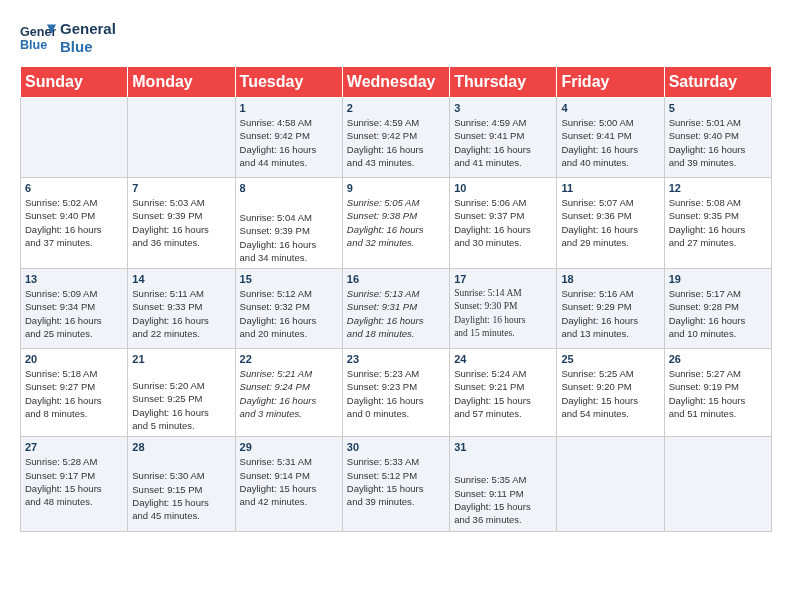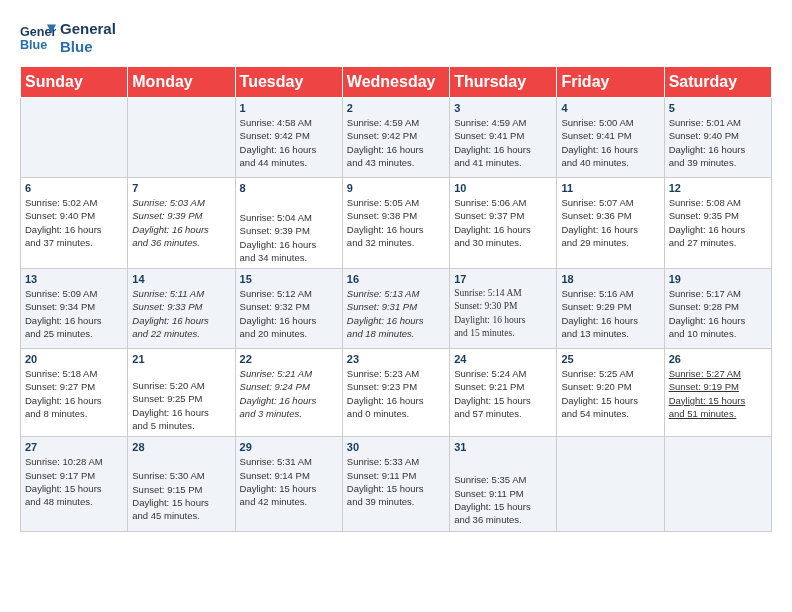--- a/index.html
+++ b/index.html
@@ -151,35 +151,35 @@
       <tr>
         <td>
           <span class="day-num">6</span>
           <div class="day-info" style="white-space: pre-line;">Sunrise: 5:02 AM
 Sunset: 9:40 PM
 Daylight: 16 hours
 and 37 minutes.</div>
         </td>
         <td>
           <span class="day-num">7</span>
-          <div class="day-info" style="white-space: pre-line; font-style: italic;">Sunrise: 5:03 AM
+          <div class="day-info" style="white-space: pre-line;">Sunrise: 5:03 AM
 Sunset: 9:39 PM
 Daylight: 16 hours
 and 36 minutes.</div>
         </td>
         <td>
           <span class="day-num">8</span>
           <div class="day-info" style="white-space: pre-line; margin-top: 17px;">Sunrise: 5:04 AM
 Sunset: 9:39 PM
 Daylight: 16 hours
 and 34 minutes.</div>
         </td>
         <td>
           <span class="day-num">9</span>
-          <div class="day-info" style="white-space: pre-line;">Sunrise: 5:05 AM
+          <div class="day-info" style="white-space: pre-line; font-style: italic;">Sunrise: 5:05 AM
 Sunset: 9:38 PM
 Daylight: 16 hours
 and 32 minutes.</div>
         </td>
         <td>
           <span class="day-num">10</span>
           <div class="day-info" style="white-space: pre-line;">Sunrise: 5:06 AM
 Sunset: 9:37 PM
 Daylight: 16 hours
 and 30 minutes.</div>
@@ -202,21 +202,21 @@
       <tr>
         <td>
           <span class="day-num">13</span>
           <div class="day-info" style="white-space: pre-line;">Sunrise: 5:09 AM
 Sunset: 9:34 PM
 Daylight: 16 hours
 and 25 minutes.</div>
         </td>
         <td>
           <span class="day-num">14</span>
-          <div class="day-info" style="white-space: pre-line; font-style: italic;">Sunrise: 5:11 AM
+          <div class="day-info" style="white-space: pre-line;">Sunrise: 5:11 AM
 Sunset: 9:33 PM
 Daylight: 16 hours
 and 22 minutes.</div>
         </td>
         <td>
           <span class="day-num">15</span>
           <div class="day-info" style="white-space: pre-line;">Sunrise: 5:12 AM
 Sunset: 9:32 PM
 Daylight: 16 hours
 and 20 minutes.</div>
@@ -288,30 +288,30 @@
         </td>
         <td>
           <span class="day-num">25</span>
           <div class="day-info" style="white-space: pre-line;">Sunrise: 5:25 AM
 Sunset: 9:20 PM
 Daylight: 15 hours
 and 54 minutes.</div>
         </td>
         <td>
           <span class="day-num">26</span>
-          <div class="day-info" style="white-space: pre-line; text-decoration: underline;">Sunrise: 5:27 AM
+          <div class="day-info" style="white-space: pre-line;">Sunrise: 5:27 AM
 Sunset: 9:19 PM
 Daylight: 15 hours
 and 51 minutes.</div>
         </td>
       </tr>
       <tr>
         <td>
           <span class="day-num">27</span>
-          <div class="day-info" style="white-space: pre-line;">Sunrise: 10:28 AM
+          <div class="day-info" style="white-space: pre-line;">Sunrise: 5:28 AM
 Sunset: 9:17 PM
 Daylight: 15 hours
 and 48 minutes.</div>
         </td>
         <td>
           <span class="day-num">28</span>
           <div class="day-info" style="white-space: pre-line; margin-top: 16px;">Sunrise: 5:30 AM
 Sunset: 9:15 PM
 Daylight: 15 hours
 and 45 minutes.</div>
@@ -319,21 +319,21 @@
         <td>
           <span class="day-num">29</span>
           <div class="day-info" style="white-space: pre-line;">Sunrise: 5:31 AM
 Sunset: 9:14 PM
 Daylight: 15 hours
 and 42 minutes.</div>
         </td>
         <td>
           <span class="day-num">30</span>
           <div class="day-info" style="white-space: pre-line;">Sunrise: 5:33 AM
-Sunset: 9:11 PM
+Sunset: 5:12 PM
 Daylight: 15 hours
 and 39 minutes.</div>
         </td>
         <td>
           <span class="day-num">31</span>
           <div class="day-info" style="white-space: pre-line; margin-top: 20px;">Sunrise: 5:35 AM
 Sunset: 9:11 PM
 Daylight: 15 hours
 and 36 minutes.</div>
         </td>

